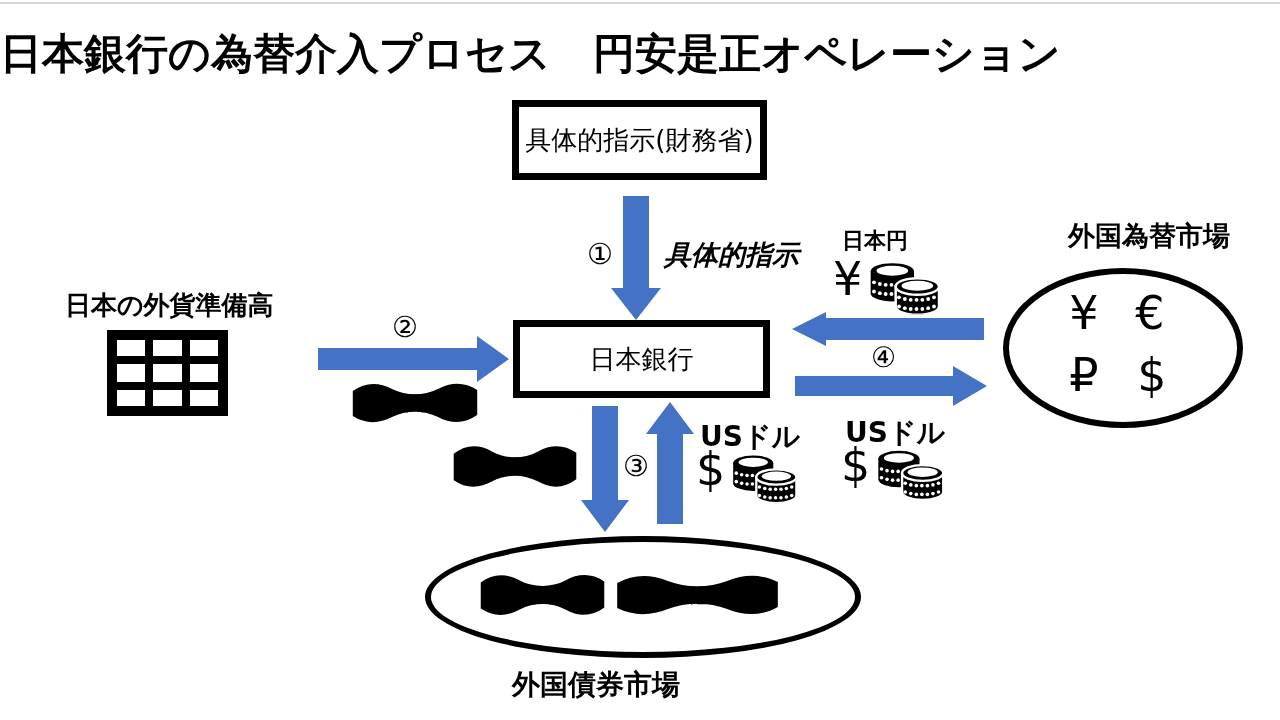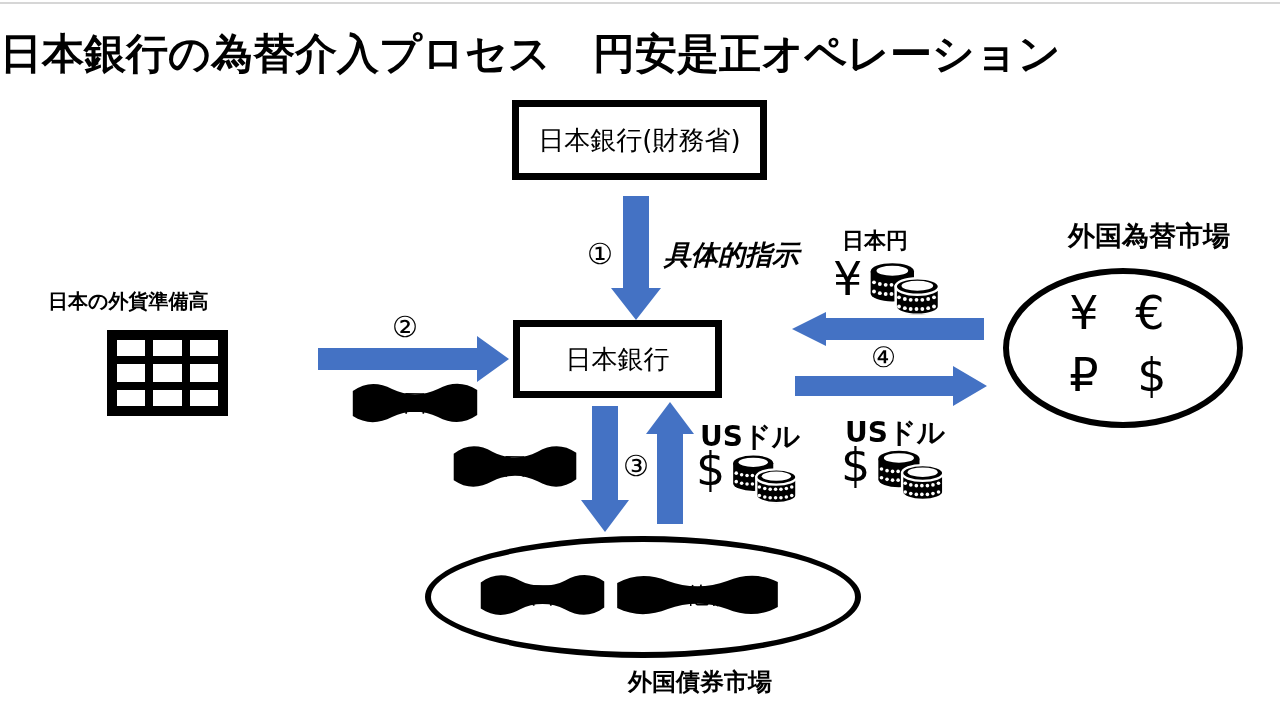--- a/index.html
+++ b/index.html
@@ -35,21 +35,21 @@
   }
   .ellipse {
     border: 6px solid var(--ink, #000);
     border-radius: 50%;
     background: #fff;
   }
   .lbl { font-weight: bold; white-space: nowrap; }
   .num { font-size: 29px; line-height: 1; }
   .banner { display: flex; align-items: center; justify-content: center; }
   .banner svg { position: absolute; inset: 0; width: 100%; height: 100%; }
-  .banner span { position: relative; font-size: 23px; white-space: nowrap; }
+  .banner span { position: relative; font-size: 20px; white-space: nowrap; }
   .arrow polygon { fill: var(--arrow, #4472C4); }
   .cur { font-size: 46px; line-height: 1; white-space: nowrap; }
   .fxsym { font-size: 46px; line-height: 1; width: 44px; text-align: center; }
   .hiddefs { position: absolute; width: 0; height: 0; overflow: hidden; }
 </style>
 </head>
 <body>
 
 <div class="canvas">
 
@@ -96,50 +96,50 @@
         <path class="wave" d="M5 13 C 18 4, 32 4, 46 11 C 61 18, 79 18, 94 11 C 108 4, 122 4, 135 12 L 135 37 C 122 46, 108 46, 94 39 C 79 32, 61 32, 46 39 C 32 46, 18 46, 5 38 Z"></path>
       </symbol>
     </defs>
   </svg>
 
   <div class="abs topline"></div>
 
   <div class="abs title">日本銀行の為替介入プロセス　円安是正オペレーション</div>
 
   <div class="abs box" style="left:512px; top:100px; width:255px; height:80px;">
-    <span>日本銀行(財務省)</span>
+    <span>具体的指示(財務省)</span>
   </div>
 
   <svg class="abs arrow" style="left:611px; top:196px;" width="50" height="124" viewBox="0 0 50 124">
     <polygon points="12,0 38,0 38,92 50,92 25,124 0,92 12,92"></polygon>
   </svg>
   <div class="abs num" style="left:587px; top:240px;">①</div>
   <div class="abs lbl" style="left:664px; top:237px; font-size:27px;font-style:italic;">具体的指示</div>
 
-  <div class="abs lbl" style="left:48px; top:288px; font-size:20px;">日本の外貨準備高</div>
+  <div class="abs lbl" style="left:65px; top:288px; font-size:26px;">日本の外貨準備高</div>
   <svg class="abs" style="left:107px; top:330px;" width="121" height="86" viewBox="0 0 121 86">
     <rect x="5" y="5" width="111" height="76" fill="#fff" stroke="#000" stroke-width="10"></rect>
     <line x1="42" y1="5" x2="42" y2="81" stroke="#000" stroke-width="8"></line>
     <line x1="79" y1="5" x2="79" y2="81" stroke="#000" stroke-width="8"></line>
     <line x1="5" y1="30" x2="116" y2="30" stroke="#000" stroke-width="8"></line>
     <line x1="5" y1="56" x2="116" y2="56" stroke="#000" stroke-width="8"></line>
   </svg>
 
   <div class="abs num" style="left:392px; top:313px;">②</div>
   <svg class="abs arrow" style="left:318px; top:336px;" width="191" height="46" viewBox="0 0 191 46">
     <polygon points="0,12 159,12 159,0 191,23 159,46 159,34 0,34"></polygon>
   </svg>
   <div class="abs banner" style="left:348px; top:378px; width:134px; height:50px;">
     <svg viewBox="0 0 140 50" preserveAspectRatio="none">
         <use href="#wave-sym"></use>
       </svg>
     <span>米国債</span>
   </div>
 
-  <div class="abs box" style="left:513px; top:320px; width:209px; height:78px;">
+  <div class="abs box" style="left:513px; top:320px; width:257px; height:78px;">
     <span>日本銀行</span>
   </div>
 
   <svg class="abs arrow" style="left:581px; top:406px;" width="48" height="126" viewBox="0 0 48 126">
     <polygon points="11,0 37,0 37,94 48,94 24,126 0,94 11,94"></polygon>
   </svg>
   <svg class="abs arrow" style="left:646px; top:402px;" width="48" height="122" viewBox="0 0 48 122">
     <polygon points="24,0 48,32 37,32 37,122 11,122 11,32 0,32"></polygon>
   </svg>
   <div class="abs num" style="left:623px; top:452px;">③</div>
@@ -161,21 +161,21 @@
         <use href="#wave-sym"></use>
       </svg>
     <span>米国債</span>
   </div>
   <div class="abs banner" style="left:611px; top:570px; width:173px; height:50px;">
     <svg viewBox="0 0 140 50" preserveAspectRatio="none">
         <use href="#wave-sym"></use>
       </svg>
     <span>その他債券</span>
   </div>
-  <div class="abs lbl" style="left:512px; top:666px; width:260px; text-align:right; font-size:24px;">外国債券市場</div>
+  <div class="abs lbl" style="left:512px; top:666px; width:260px; text-align:left; font-size:28px;">外国債券市場</div>
 
   <div class="abs lbl" style="left:1044px; top:218px; font-size:27px;margin-left:24px;">外国為替市場</div>
   <div class="abs ellipse" style="left:1003px; top:268px; width:240px; height:160px;"></div>
   <div class="abs fxsym" style="left:1062px; top:290px;">¥</div>
   <div class="abs fxsym" style="left:1128px; top:290px;">€</div>
   <div class="abs fxsym" style="left:1062px; top:352px;">₽</div>
   <div class="abs fxsym" style="left:1130px; top:352px;">$</div>
 
   <div class="abs lbl" style="left:842px; top:226px; font-size:22px;">日本円</div>
   <div class="abs cur" style="left:833px; top:256px;">¥</div>

